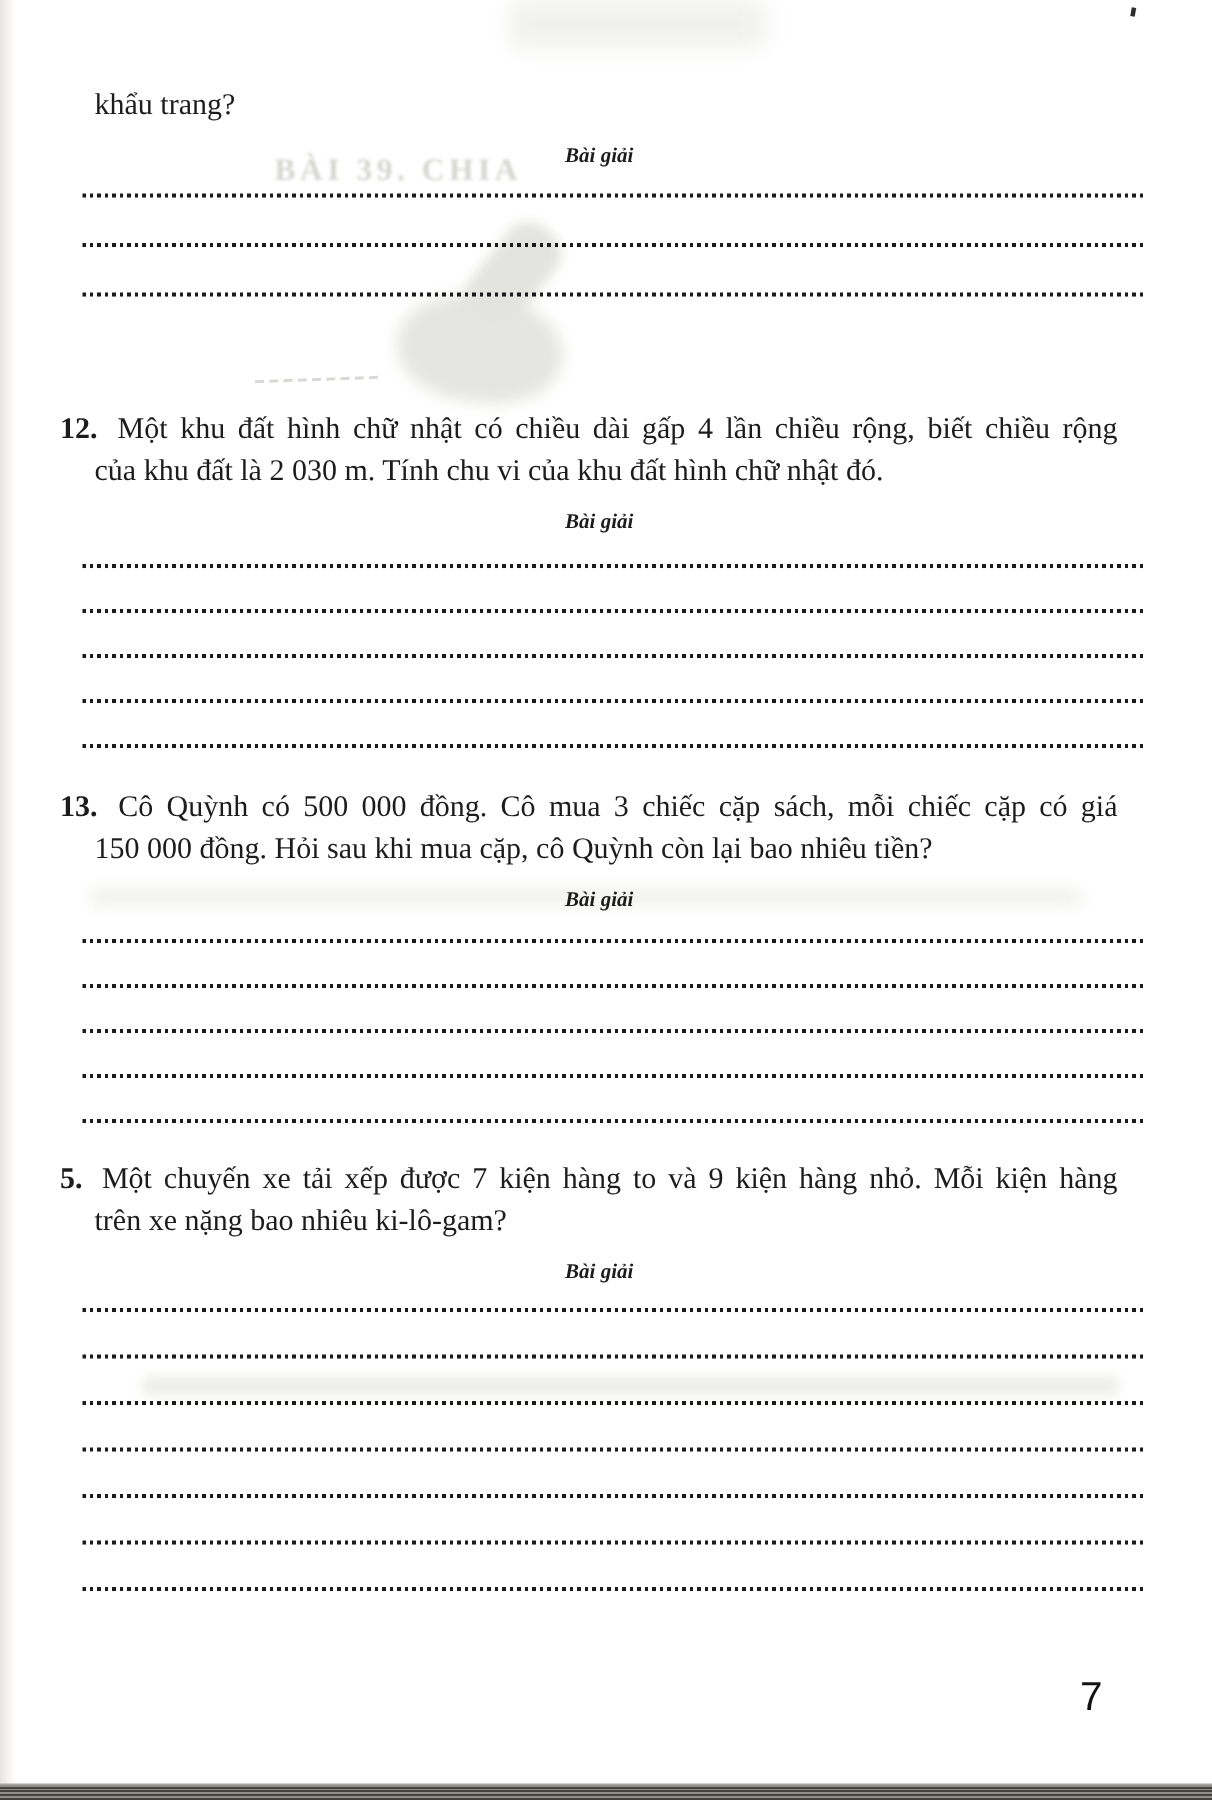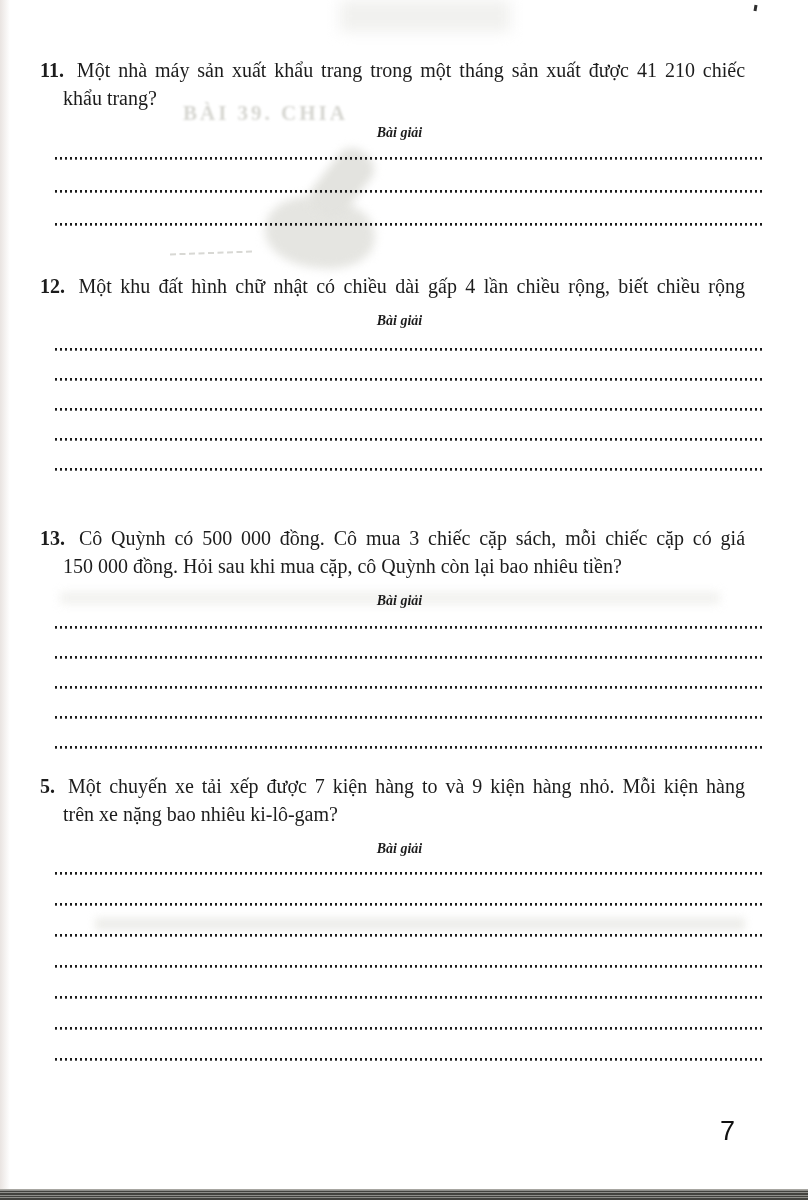--- a/index.html
+++ b/index.html
@@ -71,36 +71,33 @@
   <div class="top-haze"></div>
   <div class="speck"></div>
   <div class="bleed-title">BÀI 39. CHIA</div>
   <div class="jug-body"></div>
   <div class="jug-handle"></div>
   <div class="faint-dash"></div>
   <div class="faint-row-a"></div>
   <div class="faint-row-b"></div>
 
   <div class="section s11">
-    <div class="pline just">
-      <span class="pnum">11.</span>
-      <span>Một nhà máy sản xuất khẩu trang trong một tháng sản xuất được 41 210 chiếc</span>
-    </div>
     <div class="pline cont">khẩu trang?</div>
     <div class="heading">Bài giải</div>
     <div class="ans first"></div>
     <div class="ans"></div>
     <div class="ans"></div>
   </div>
 
   <div class="section s12">
     <div class="pline just">
       <span class="pnum">12.</span>
       <span>Một khu đất hình chữ nhật có chiều dài gấp 4 lần chiều rộng, biết chiều rộng</span>
     </div>
+    <div class="pline cont">của khu đất là 2 030 m. Tính chu vi của khu đất hình chữ nhật đó.</div>
     <div class="heading">Bài giải</div>
     <div class="ans first"></div>
     <div class="ans"></div>
     <div class="ans"></div>
     <div class="ans"></div>
     <div class="ans"></div>
   </div>
 
   <div class="section s13">
     <div class="pline just">

